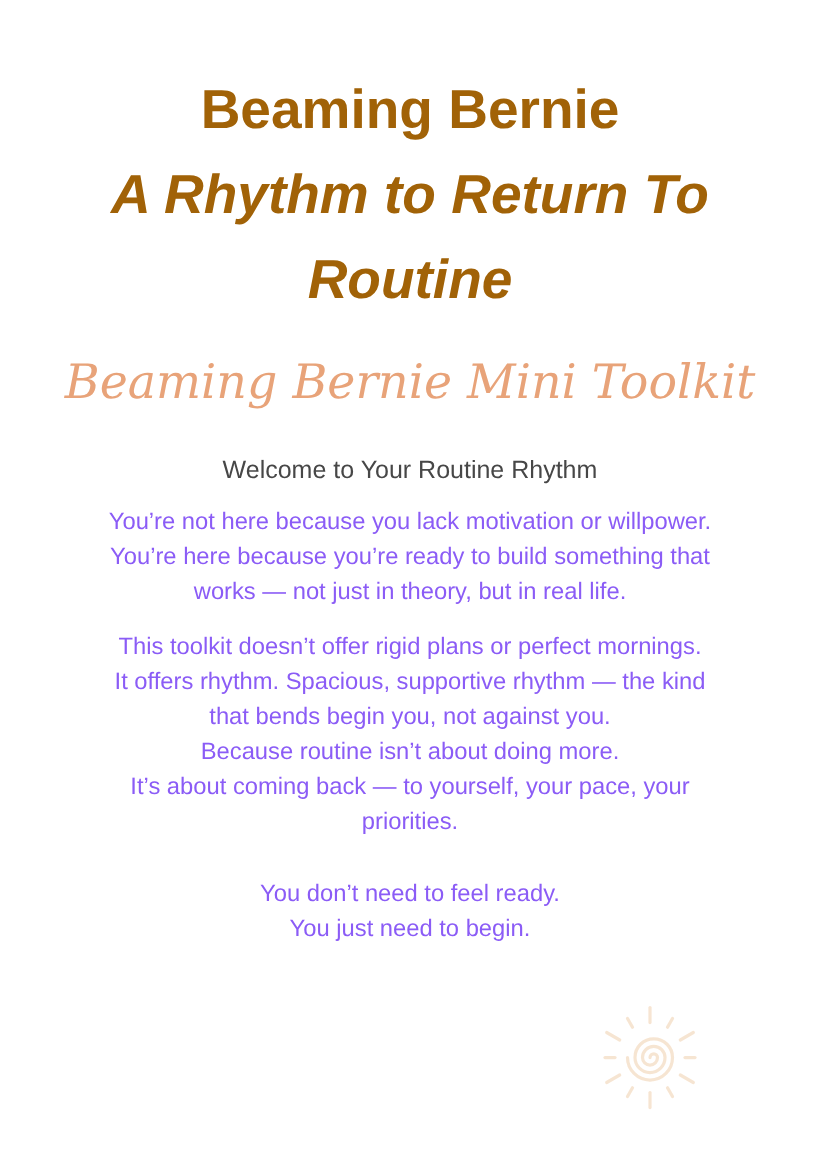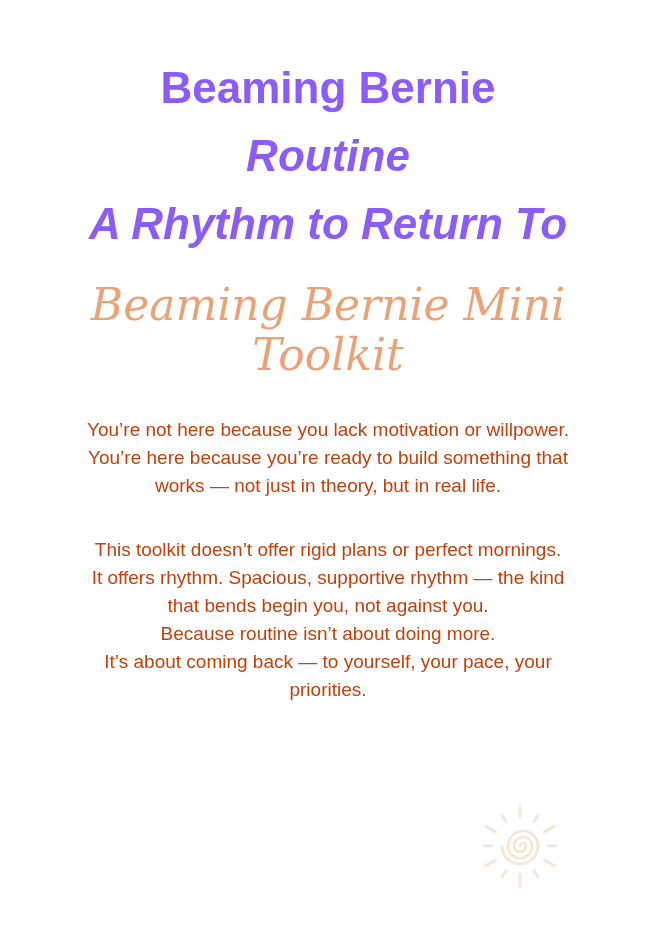--- a/index.html
+++ b/index.html
@@ -28,43 +28,43 @@
   .content {
     position: relative;
     z-index: 1;
     padding: 0 28px;
   }
   .title {
     margin: 54px 0 0 0;
     font-size: 44px;
     font-weight: 700;
     line-height: 68px;
-    color: #8b5cf6;
+    color: #a16207;
   }
   .title .line { display: block; }
   .italic { font-style: italic; }
   .script {
     margin-top: 22px;
     font-family: "DejaVu Serif", cursive;
     font-style: italic;
-    font-size: 44px;
+    font-size: 38px;
     line-height: 50px;
     color: #E8A379;
   }
   .welcome {
     margin: 34px 0 0 0;
     font-size: 20px;
     line-height: 24px;
     color: #474747;
   }
   .para {
-    margin: 36px auto 0 auto;
+    margin: 16px auto 0 auto;
     font-size: 19px;
     line-height: 28px;
-    color: #c2410c;
+    color: #8b5cf6;
     white-space: pre-line;
   }
   .para.last { margin-top: 30px; }
 </style>
 </head>
 <body>
 
 <main class="page">
 
   <svg class="sun" viewBox="0 0 100 100" xmlns="http://www.w3.org/2000/svg">
@@ -82,35 +82,38 @@
       <line x1="50" y1="22" x2="50" y2="14" transform="rotate(270 50 50)"></line>
       <line x1="50" y1="22" x2="50" y2="10" transform="rotate(300 50 50)"></line>
       <line x1="50" y1="22" x2="50" y2="14" transform="rotate(330 50 50)"></line>
     </g>
   </svg>
 
   <div class="content">
 
     <h1 class="title">
       <span class="line">Beaming Bernie</span>
+      <span class="line italic">A Rhythm to Return To</span>
       <span class="line italic">Routine</span>
-      <span class="line italic">A Rhythm to Return To</span>
     </h1>
 
     <div class="script">Beaming Bernie Mini Toolkit</div>
 
+    <p class="welcome">Welcome to Your Routine Rhythm</p>
 
     <p class="para">You’re not here because you lack motivation or willpower.
 You’re here because you’re ready to build something that
 works — not just in theory, but in real life.</p>
 
     <p class="para">This toolkit doesn’t offer rigid plans or perfect mornings.
 It offers rhythm. Spacious, supportive rhythm — the kind
 that bends begin you, not against you.
 Because routine isn’t about doing more.
 It’s about coming back — to yourself, your pace, your
 priorities.</p>
 
 
+    <p class="para last">You don’t need to feel ready.
+You just need to begin.</p>
 
   </div>
 
 </main>
 
 </body></html>

